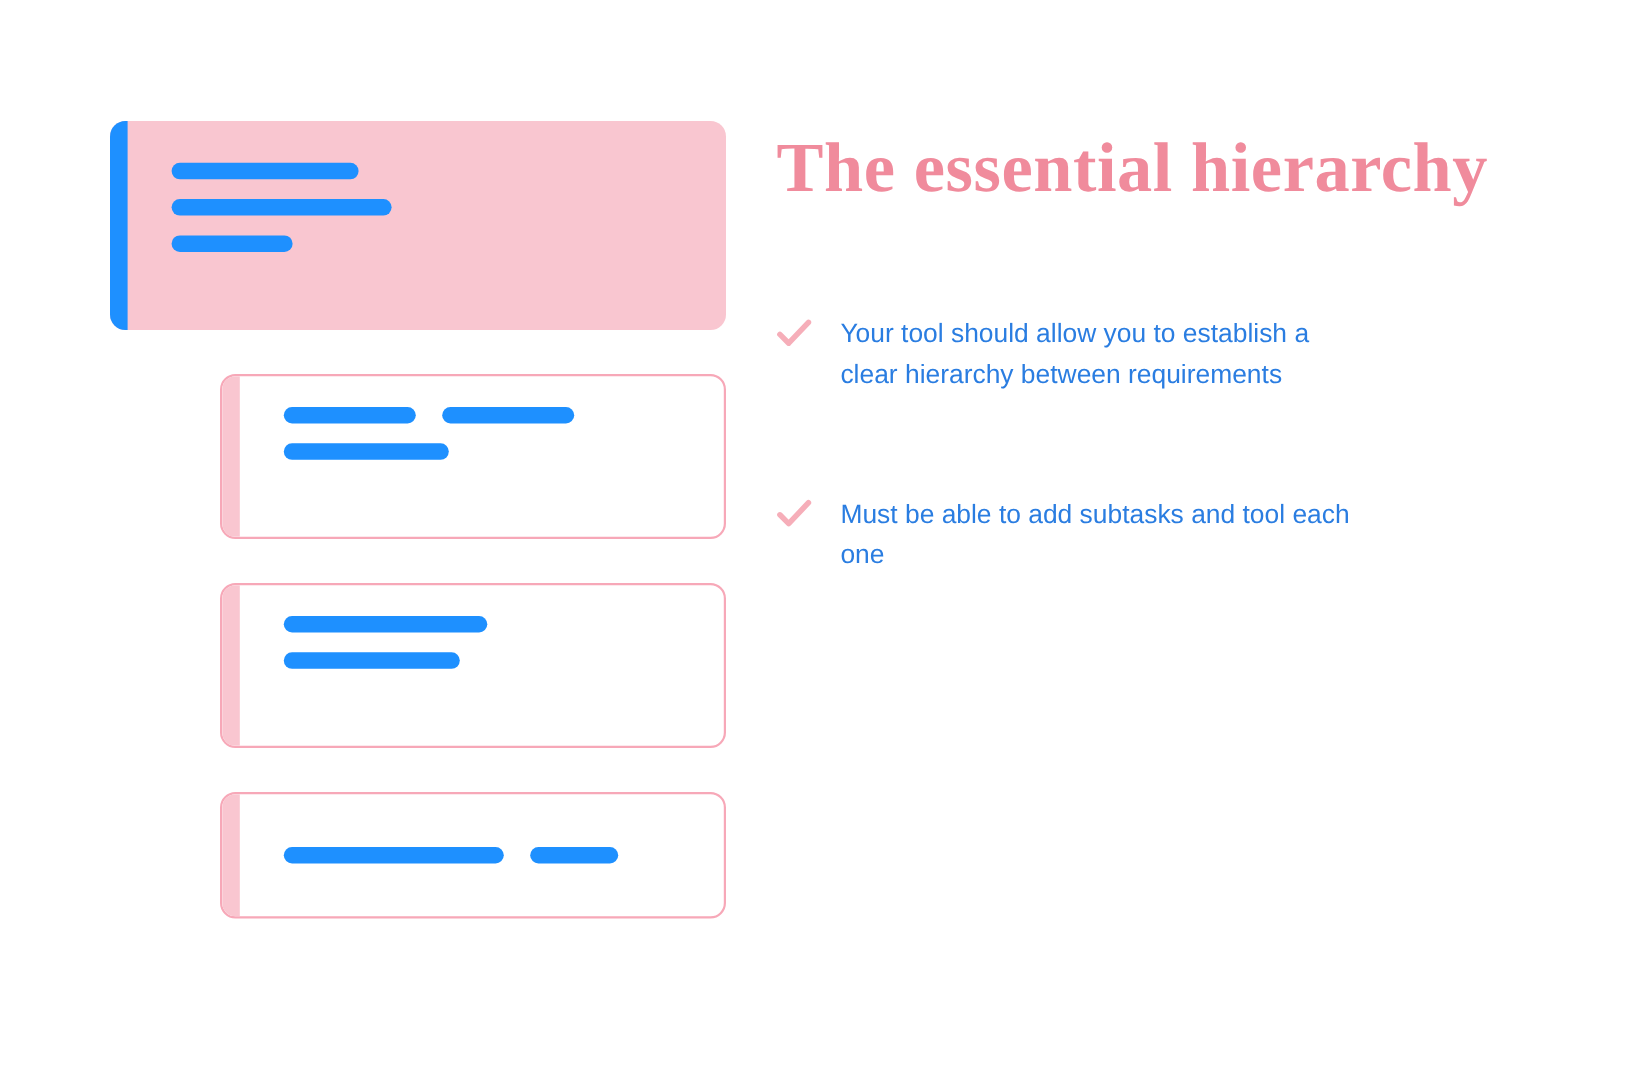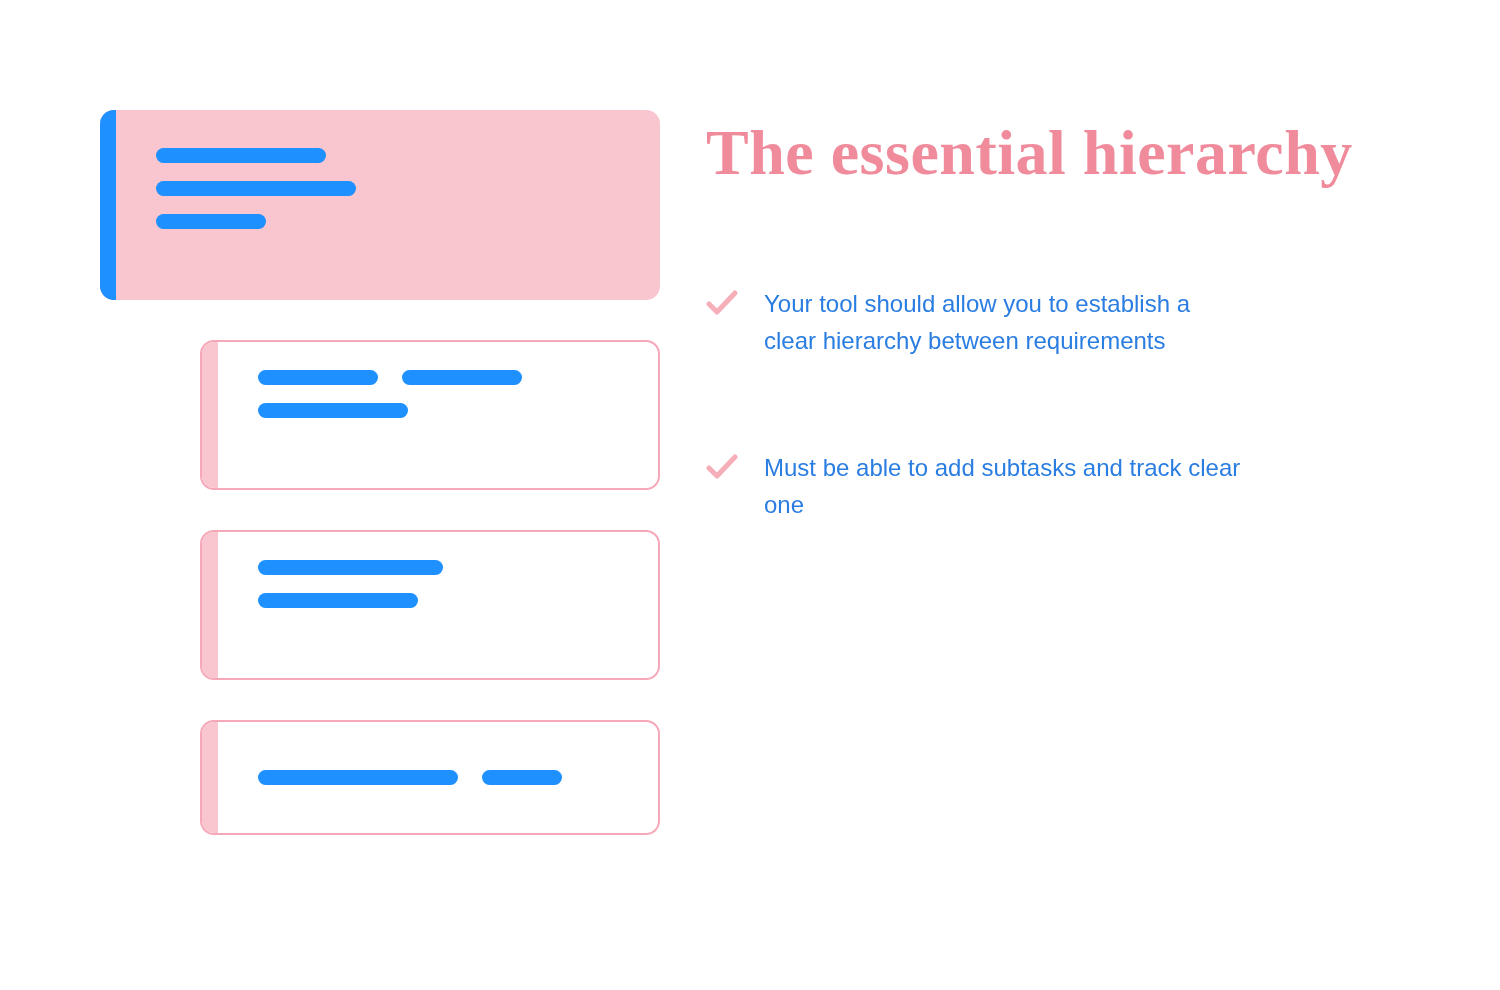--- a/index.html
+++ b/index.html
@@ -166,19 +166,19 @@
         <div class="bullet-text">Your tool should allow you to establish a clear hierarchy between requirements</div>
       </div>
 
 
       <div class="bullet">
         <span class="check-icon">
           <svg viewBox="0 0 32 28">
               <path d="M3 15 L11 23 L29 4" fill="none" stroke="#f6aeb9" stroke-width="5" stroke-linecap="round" stroke-linejoin="round"></path>
             </svg>
         </span>
-        <div class="bullet-text">Must be able to add subtasks and track clear one</div>
+        <div class="bullet-text">Must be able to add subtasks and tool each one</div>
       </div>
 
     </div>
   </div>
 
 </div>
 
 </body></html>

